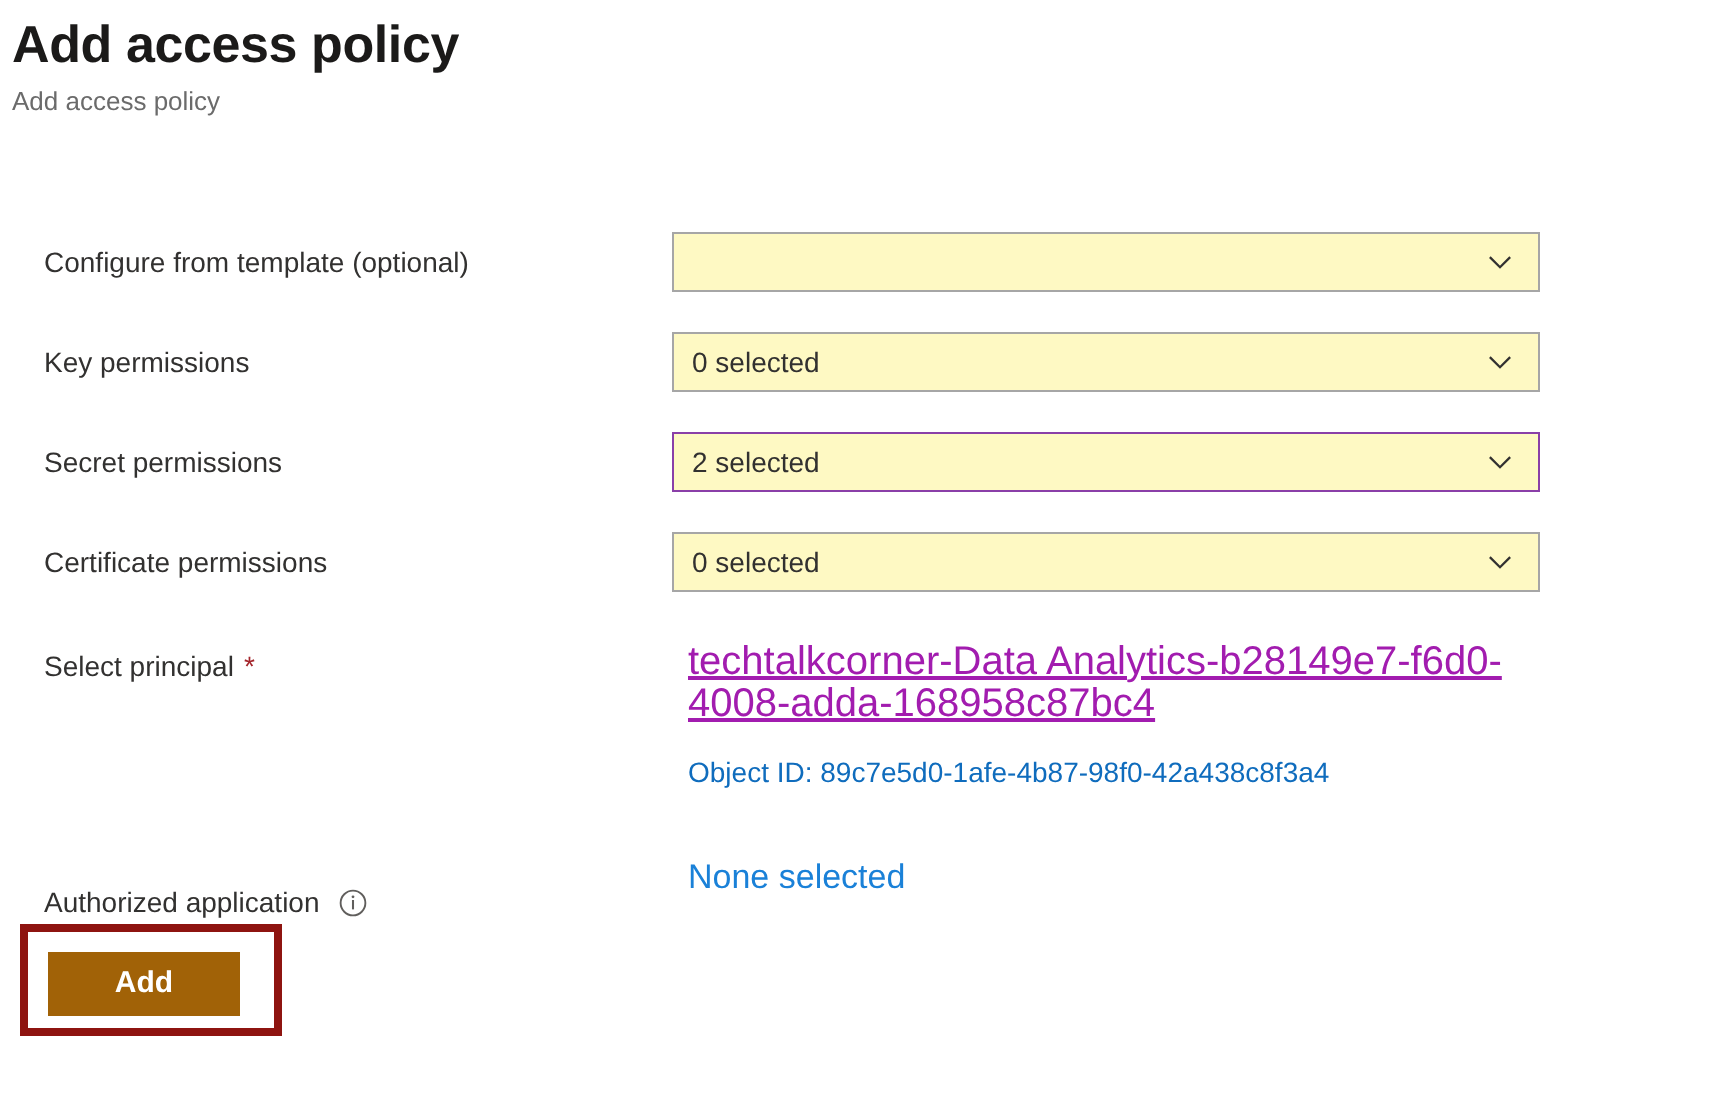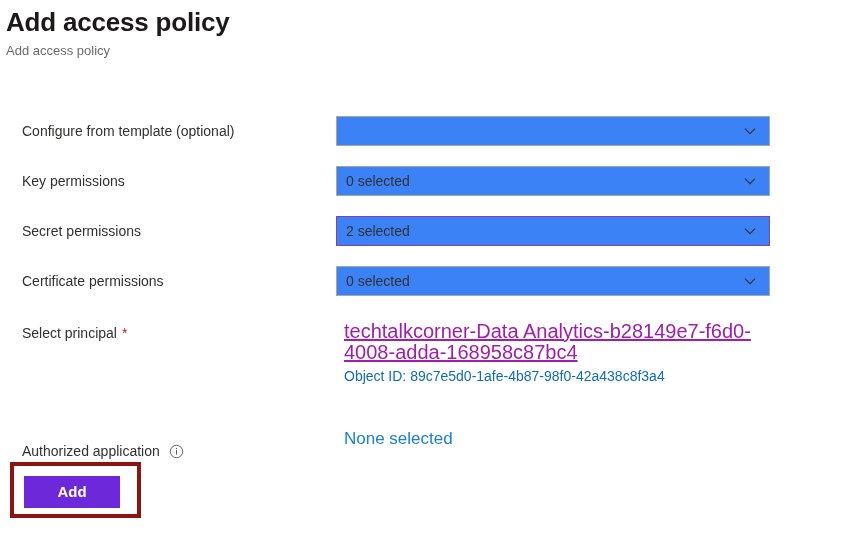--- a/index.html
+++ b/index.html
@@ -82,21 +82,21 @@
   .info-icon svg { display: block; }
 
   
   .dropdown {
     position: absolute;
     left: 336px;
     top: 3px;
     width: 434px;
     height: 30px;
     border: 1px solid #a6a6a6;
-    background: #3b82f6;
+    background: #fef9c3;
     display: flex;
     align-items: center;
     padding: 0 8px 0 9px;
     cursor: pointer;
   }
   .dropdown.accent { border-color: #8a3fa8; }
   .dropdown-value {
     flex: 1;
     font-size: 14px;
     color: #323130;
@@ -125,21 +125,21 @@
     font-size: 20px;
     color: #a21caf;
     line-height: 21px;
     word-break: break-word;
     text-decoration: underline;
   }
   .object-id {
     font-size: 14px;
     color: #0f6cbd;
     line-height: 21px;
-    margin-top: 3px;
+    margin-top: 13px;
     cursor: pointer;
   }
   .link-value {
     position: absolute;
     left: 344px;
     top: 6px;
     font-size: 17px;
     color: #1a81d8;
     line-height: 20px;
     cursor: pointer;
@@ -155,21 +155,21 @@
     height: 56px;
     border: 4px solid #8e1410;
     background: transparent;
   }
   .add-button {
     position: absolute;
     left: 24px;
     top: 476px;
     width: 96px;
     height: 32px;
-    background: #6d28d9;
+    background: #a16207;
     color: #ffffff;
     border: none;
     font-family: "Liberation Sans", sans-serif;
     font-size: 15px;
     font-weight: bold;
     line-height: 32px;
     text-align: center;
     cursor: pointer;
     padding: 0;
   }

